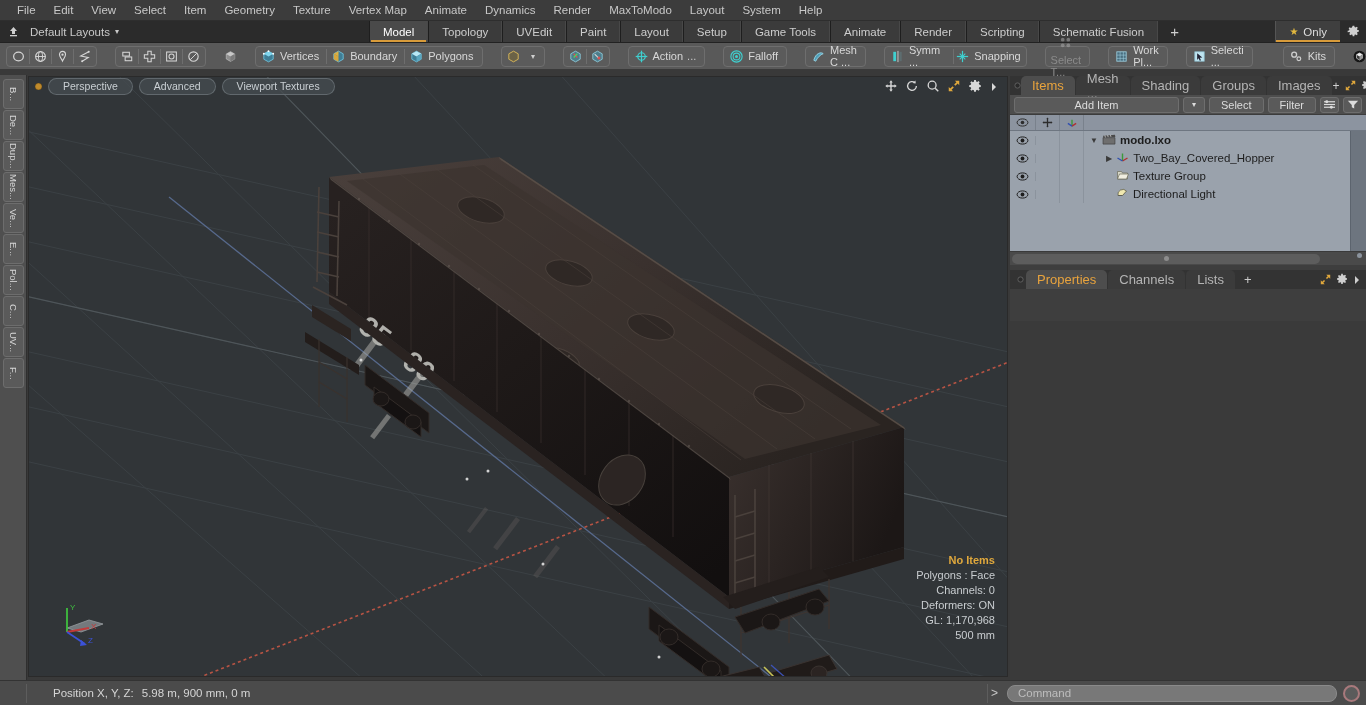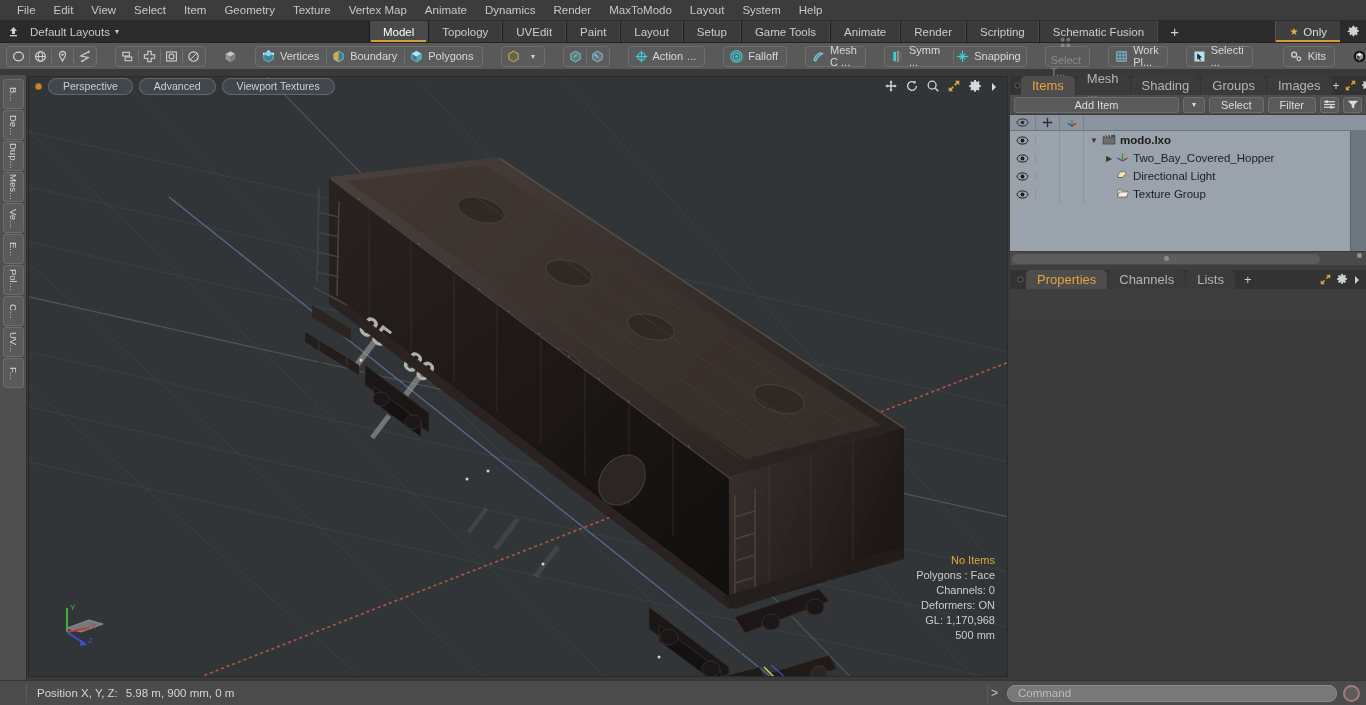--- a/index.html
+++ b/index.html
@@ -114,21 +114,21 @@
     position: absolute; right: 8px; top: 2px; display: flex; align-items:center;
     gap: 7px; z-index: 6;
   }
 
   
   .grid-layer { position:absolute; inset:0; }
   .stats {
     position: absolute; right: 12px; bottom: 33px; text-align: right;
     font-size: 11px; color: #c9cdd0; line-height: 15px; z-index: 5;
   }
-  .stats .hl { color: #e0a83c; }
+  .stats .hl { color: #e0a83c; font-weight: bold; }
   .gizmo { position: absolute; left: 30px; bottom: 24px; width: 54px; height: 54px; z-index:5; }
 
   
   .rightpanel {
     position: absolute; left: 1010px; top: 76px; width: 356px; bottom: 25px;
     background: #3e3e3e;
   }
   .tabrow {
     height: 19px; background: #333; display: flex; align-items: stretch;
     padding-left: 4px;
@@ -201,21 +201,21 @@
   .props-body { background: #3a3a3a; position:absolute; left:0; right:0;
                 top: 245px; bottom: 0; }
 
   
   .statusbar {
     position: absolute; left: 0; bottom: 0; width: 1366px; height: 25px;
     background: #4b4b4b; display:flex; align-items:center; border-top:1px solid #333;
   }
   .sb-left-handle { width: 26px; height:100%; }
   .sb-pos {
-    flex: 0 0 auto; font-size: 11.5px; color: #d5d5d5; padding-left: 10px;
+    flex: 0 0 auto; font-size: 11.5px; color: #d5d5d5; padding-left: 26px;
     border-left: 1px solid #5d5d5d; height: 19px; display:flex; align-items:center;
   }
   .sb-mid { flex: 1 1 auto; }
   .sb-cmdwrap { display:flex; align-items:center; gap:6px; padding-right: 6px; }
   .sb-arrow { color:#c7c7c7; font-size: 12px; padding: 0 3px; }
   .sb-cmd {
     width: 330px; height: 17px; background: #787878; border:1px solid #8a8a8a;
     border-radius: 8px; color: #bdbdbd; font-size: 11.5px; display:flex;
     align-items:center; padding-left: 10px;
   }
@@ -982,46 +982,46 @@
               <ellipse cx="7" cy="5" rx="6" ry="4" fill="none" stroke="#1d1d1d" stroke-width="1.1"></ellipse>
               <circle cx="7" cy="5" r="2.1" fill="#1d1d1d"></circle>
             </svg>
         </div>
         <div class="item-c2"></div>
         <div class="item-c3"></div>
         <div class="item-name lvl1">
           <span style="font-size:8px;color:#3a3a3a;width:6px;"></span>
           <span>
             <svg width="13" height="12" viewBox="0 0 13 12">
-                <path d="M2 8.5 A5 5 0 0 1 10.5 4 L6.5 8.5 Z" fill="#f0e8b0" stroke="#4a4a3a" stroke-width=".7"></path>
-                <path d="M2 8.5 A5 5 0 0 0 6.5 8.5 Z" fill="#4a4a4a"></path>
+                <path d="M1.5 2.5h4l1 1.5h5V10H1.5z" fill="#d8d8c8" stroke="#6a6a5a" stroke-width=".7"></path>
+                <path d="M1.5 10 L3.5 5h9l-2 5z" fill="#f0eee0" stroke="#6a6a5a" stroke-width=".7"></path>
               </svg>
           </span>
-          <span>Directional Light</span>
+          <span>Texture Group</span>
         </div>
       </div>
 
       <div class="item-row">
         <div class="item-eye">
           <svg width="13" height="9" viewBox="0 0 14 10">
               <ellipse cx="7" cy="5" rx="6" ry="4" fill="none" stroke="#1d1d1d" stroke-width="1.1"></ellipse>
               <circle cx="7" cy="5" r="2.1" fill="#1d1d1d"></circle>
             </svg>
         </div>
         <div class="item-c2"></div>
         <div class="item-c3"></div>
         <div class="item-name lvl1">
           <span style="font-size:8px;color:#3a3a3a;width:6px;"></span>
           <span>
             <svg width="13" height="12" viewBox="0 0 13 12">
-                <path d="M1.5 2.5h4l1 1.5h5V10H1.5z" fill="#d8d8c8" stroke="#6a6a5a" stroke-width=".7"></path>
-                <path d="M1.5 10 L3.5 5h9l-2 5z" fill="#f0eee0" stroke="#6a6a5a" stroke-width=".7"></path>
+                <path d="M2 8.5 A5 5 0 0 1 10.5 4 L6.5 8.5 Z" fill="#f0e8b0" stroke="#4a4a3a" stroke-width=".7"></path>
+                <path d="M2 8.5 A5 5 0 0 0 6.5 8.5 Z" fill="#4a4a4a"></path>
               </svg>
           </span>
-          <span>Texture Group</span>
+          <span>Directional Light</span>
         </div>
       </div>
 
       <div class="scroll-v">
         <div class="vthumb"></div>
         <div style="position:absolute;left:6px;top:122px;width:5px;height:5px;border-radius:50%;background:#8b939d;"></div>
       </div>
     </div>
 
     <div class="scroll-h">

